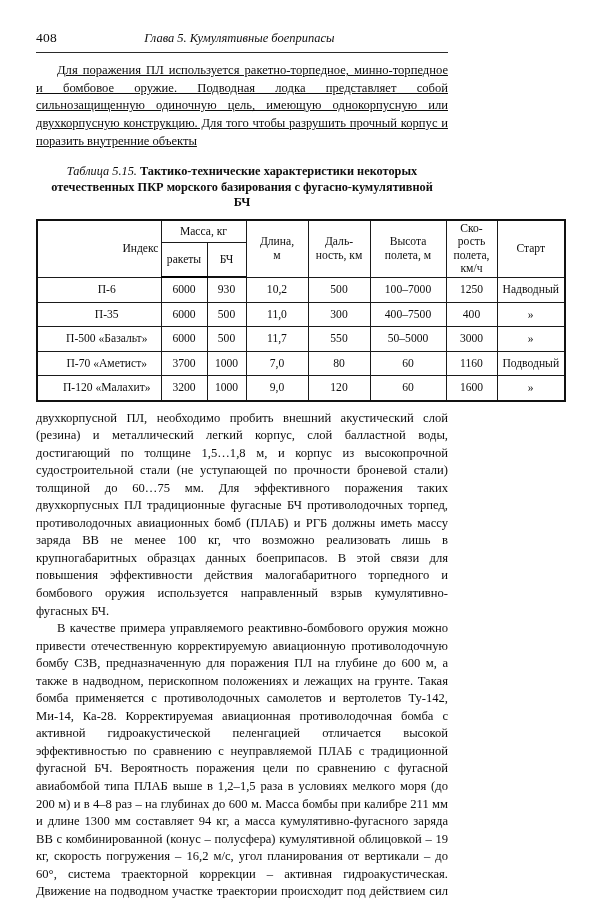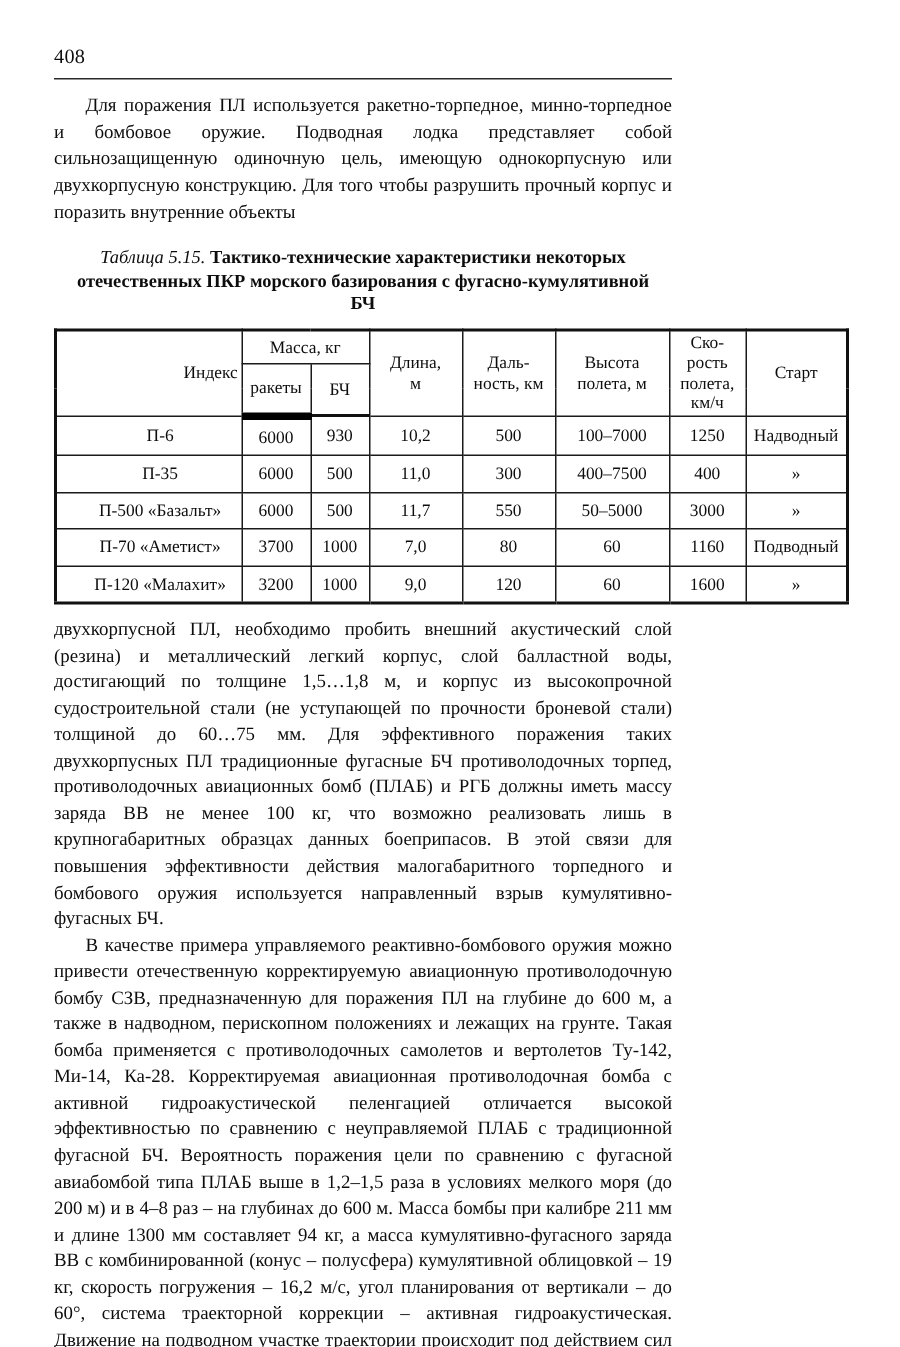--- a/index.html
+++ b/index.html
@@ -122,24 +122,25 @@
   col.c-speed   { width: 51px; }
   col.c-start   { width: 68px; }
 </style>
 </head>
 <body>
 
 <div class="page">
 
   <div class="running-head">
     <span class="folio">408</span>
+    <span class="chapter-title">Глава 5. Кумулятивные боеприпасы</span>
   </div>
   <div class="head-rule"></div>
 
-  <p class="body indent" style="text-align-last: left;">Для поражения ПЛ используется ракетно-торпедное, минно-торпедное и бомбовое оружие. Подводная лодка представляет собой сильнозащищенную одиночную цель, имеющую однокорпусную или двухкорпусную конструкцию. Для того чтобы разрушить прочный корпус и поразить внутренние объекты</p>
+  <p class="body indent" style="text-align-last: left; text-decoration: underline;">Для поражения ПЛ используется ракетно-торпедное, минно-торпедное и бомбовое оружие. Подводная лодка представляет собой сильнозащищенную одиночную цель, имеющую однокорпусную или двухкорпусную конструкцию. Для того чтобы разрушить прочный корпус и поразить внутренние объекты</p>
 
   <div class="table-caption">
     <span class="tnum">Таблица 5.15.</span><span> Тактико-технические характеристики некоторых отечественных ПКР морского базирования с фугасно-кумулятивной БЧ</span>
   </div>
 
   <table class="spec">
     <colgroup>
       <col class="c-index">
         <col class="c-mass-r">
         <col class="c-mass-b">
@@ -167,21 +168,21 @@
         </th>
         <th rowspan="3">
           <span>Ско-</span><br>
           <span>рость</span><br>
           <span>полета,</span><br>
           <span>км/ч</span>
         </th>
         <th rowspan="3">Старт</th>
       </tr>
       <tr>
-        <th rowspan="2" style="border-bottom:5px solid #000000;">ракеты</th>
+        <th rowspan="2" style="border-bottom:2px solid #000000;">ракеты</th>
         <th rowspan="2" style="border-bottom:2px solid #111;">БЧ</th>
       </tr>
       <tr></tr>
     </thead>
     <tbody>
         <tr>
           <td class="cell-index">П-6</td>
           <td>6000</td>
           <td>930</td>
           <td>10,2</td>

